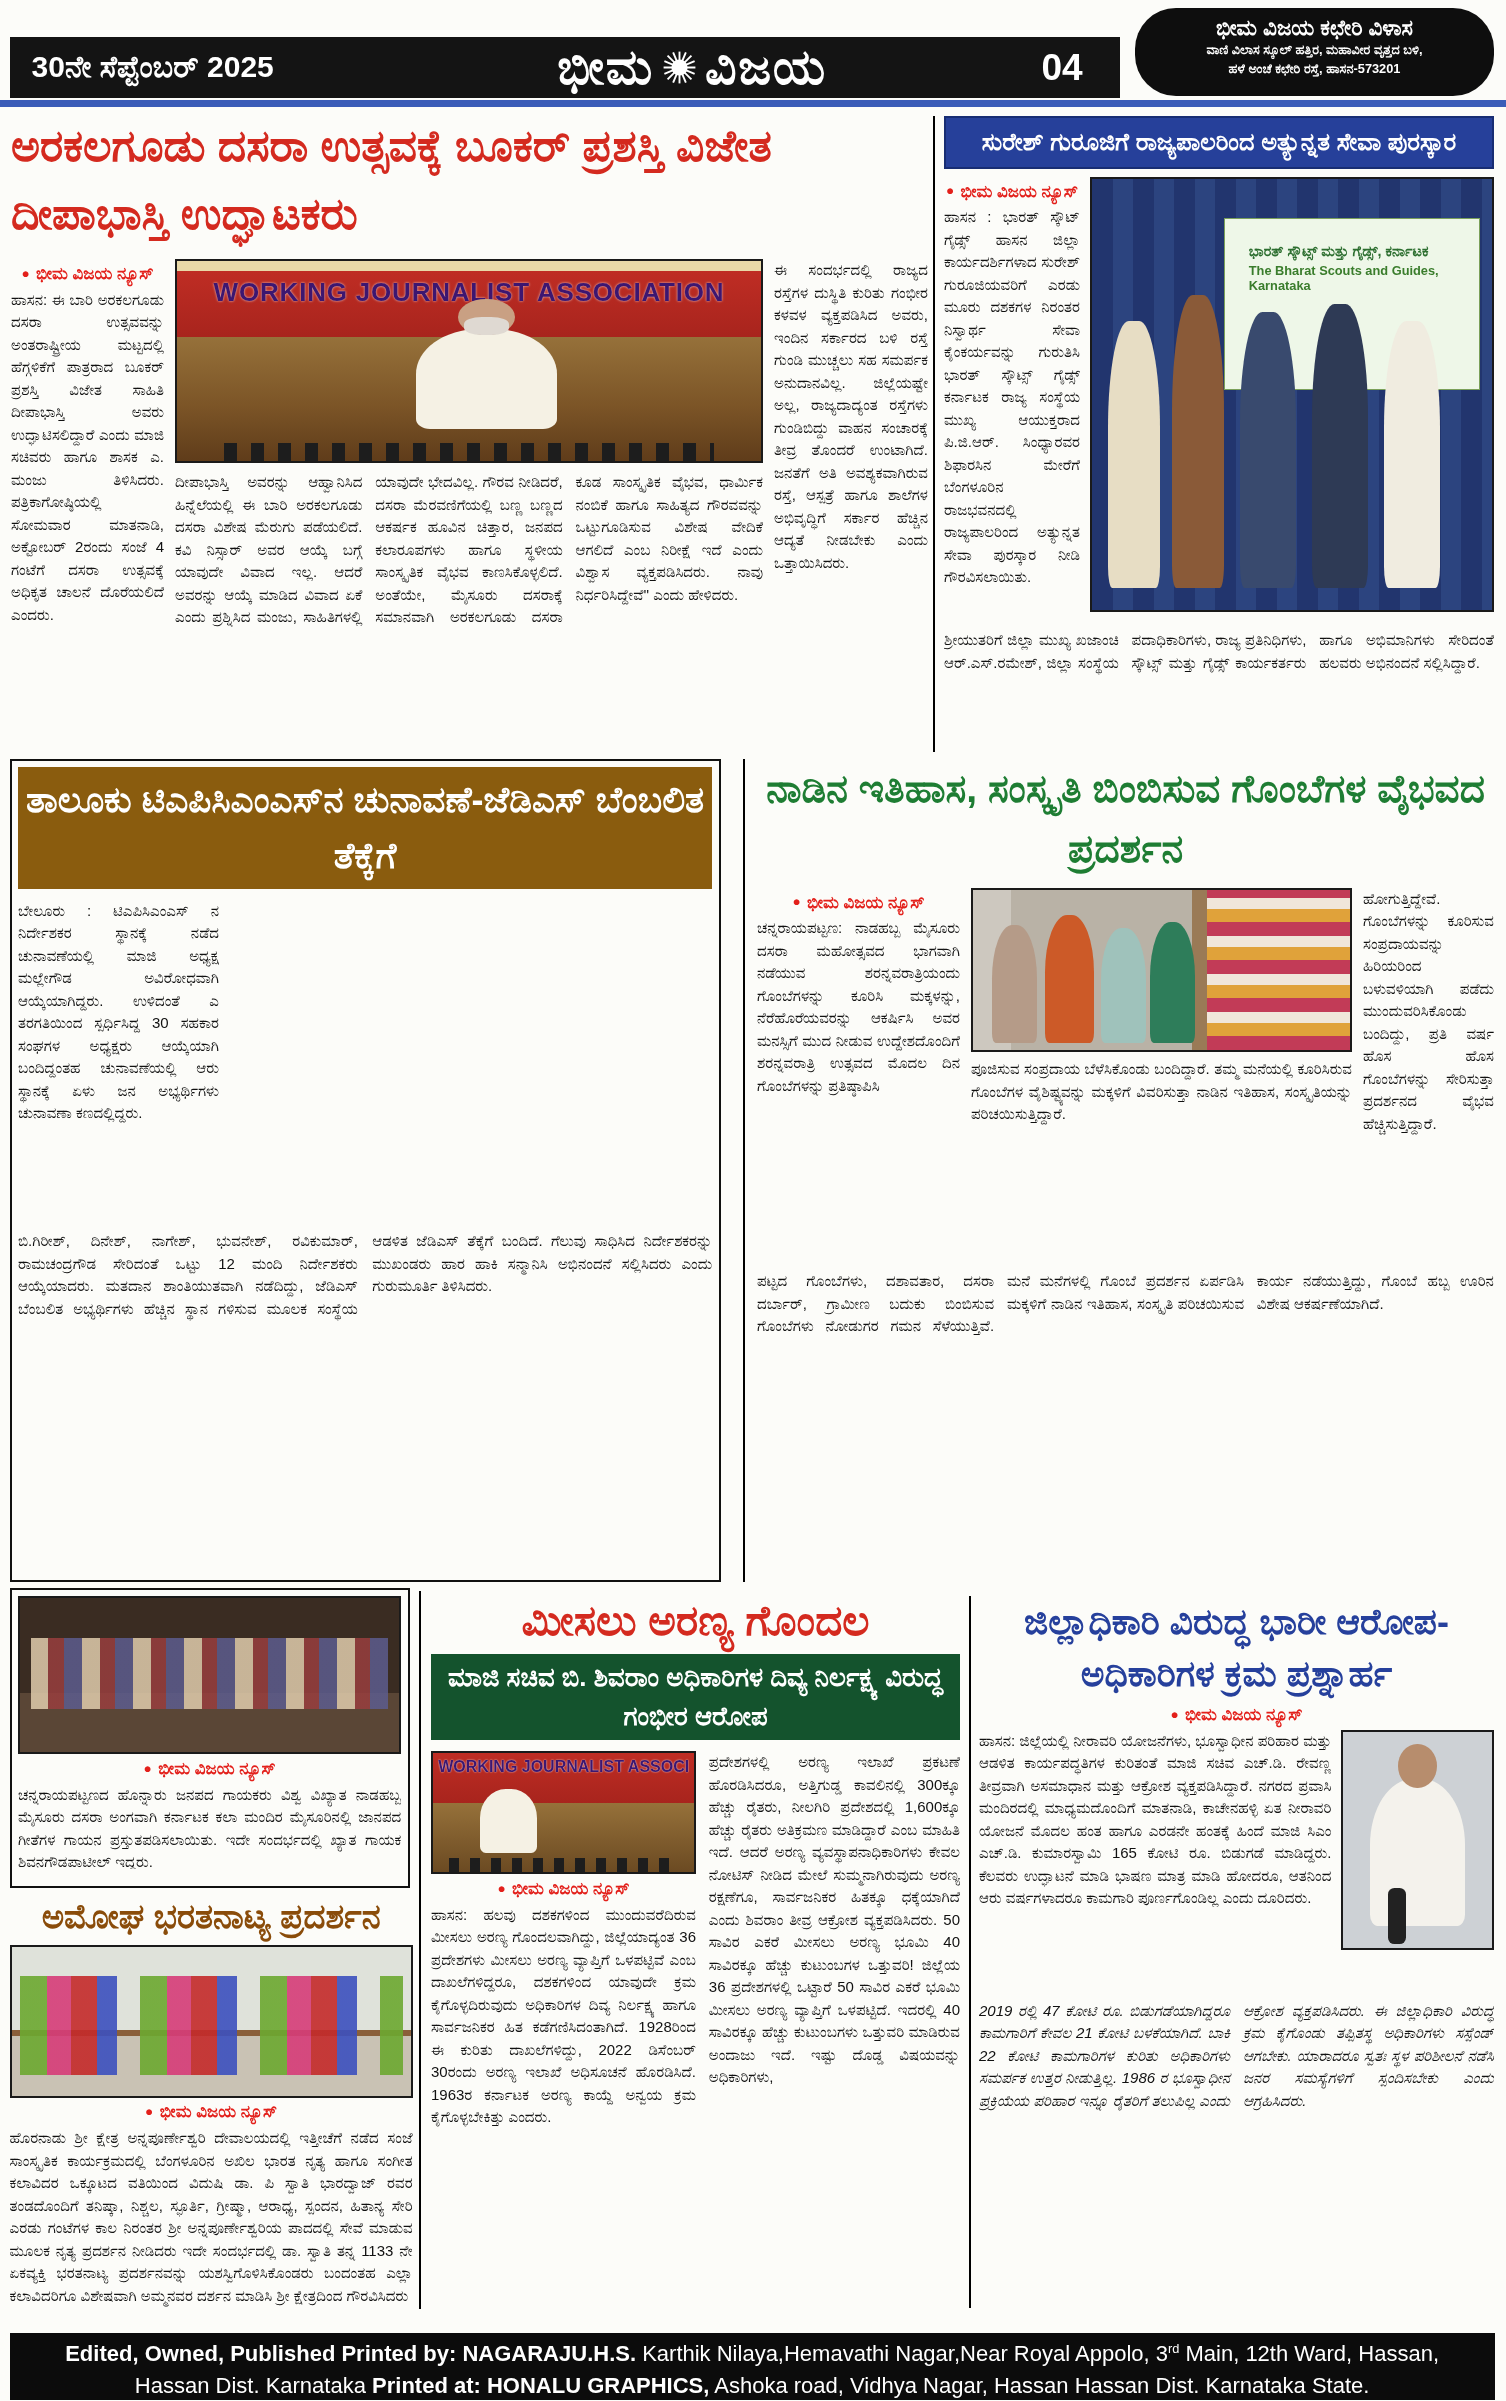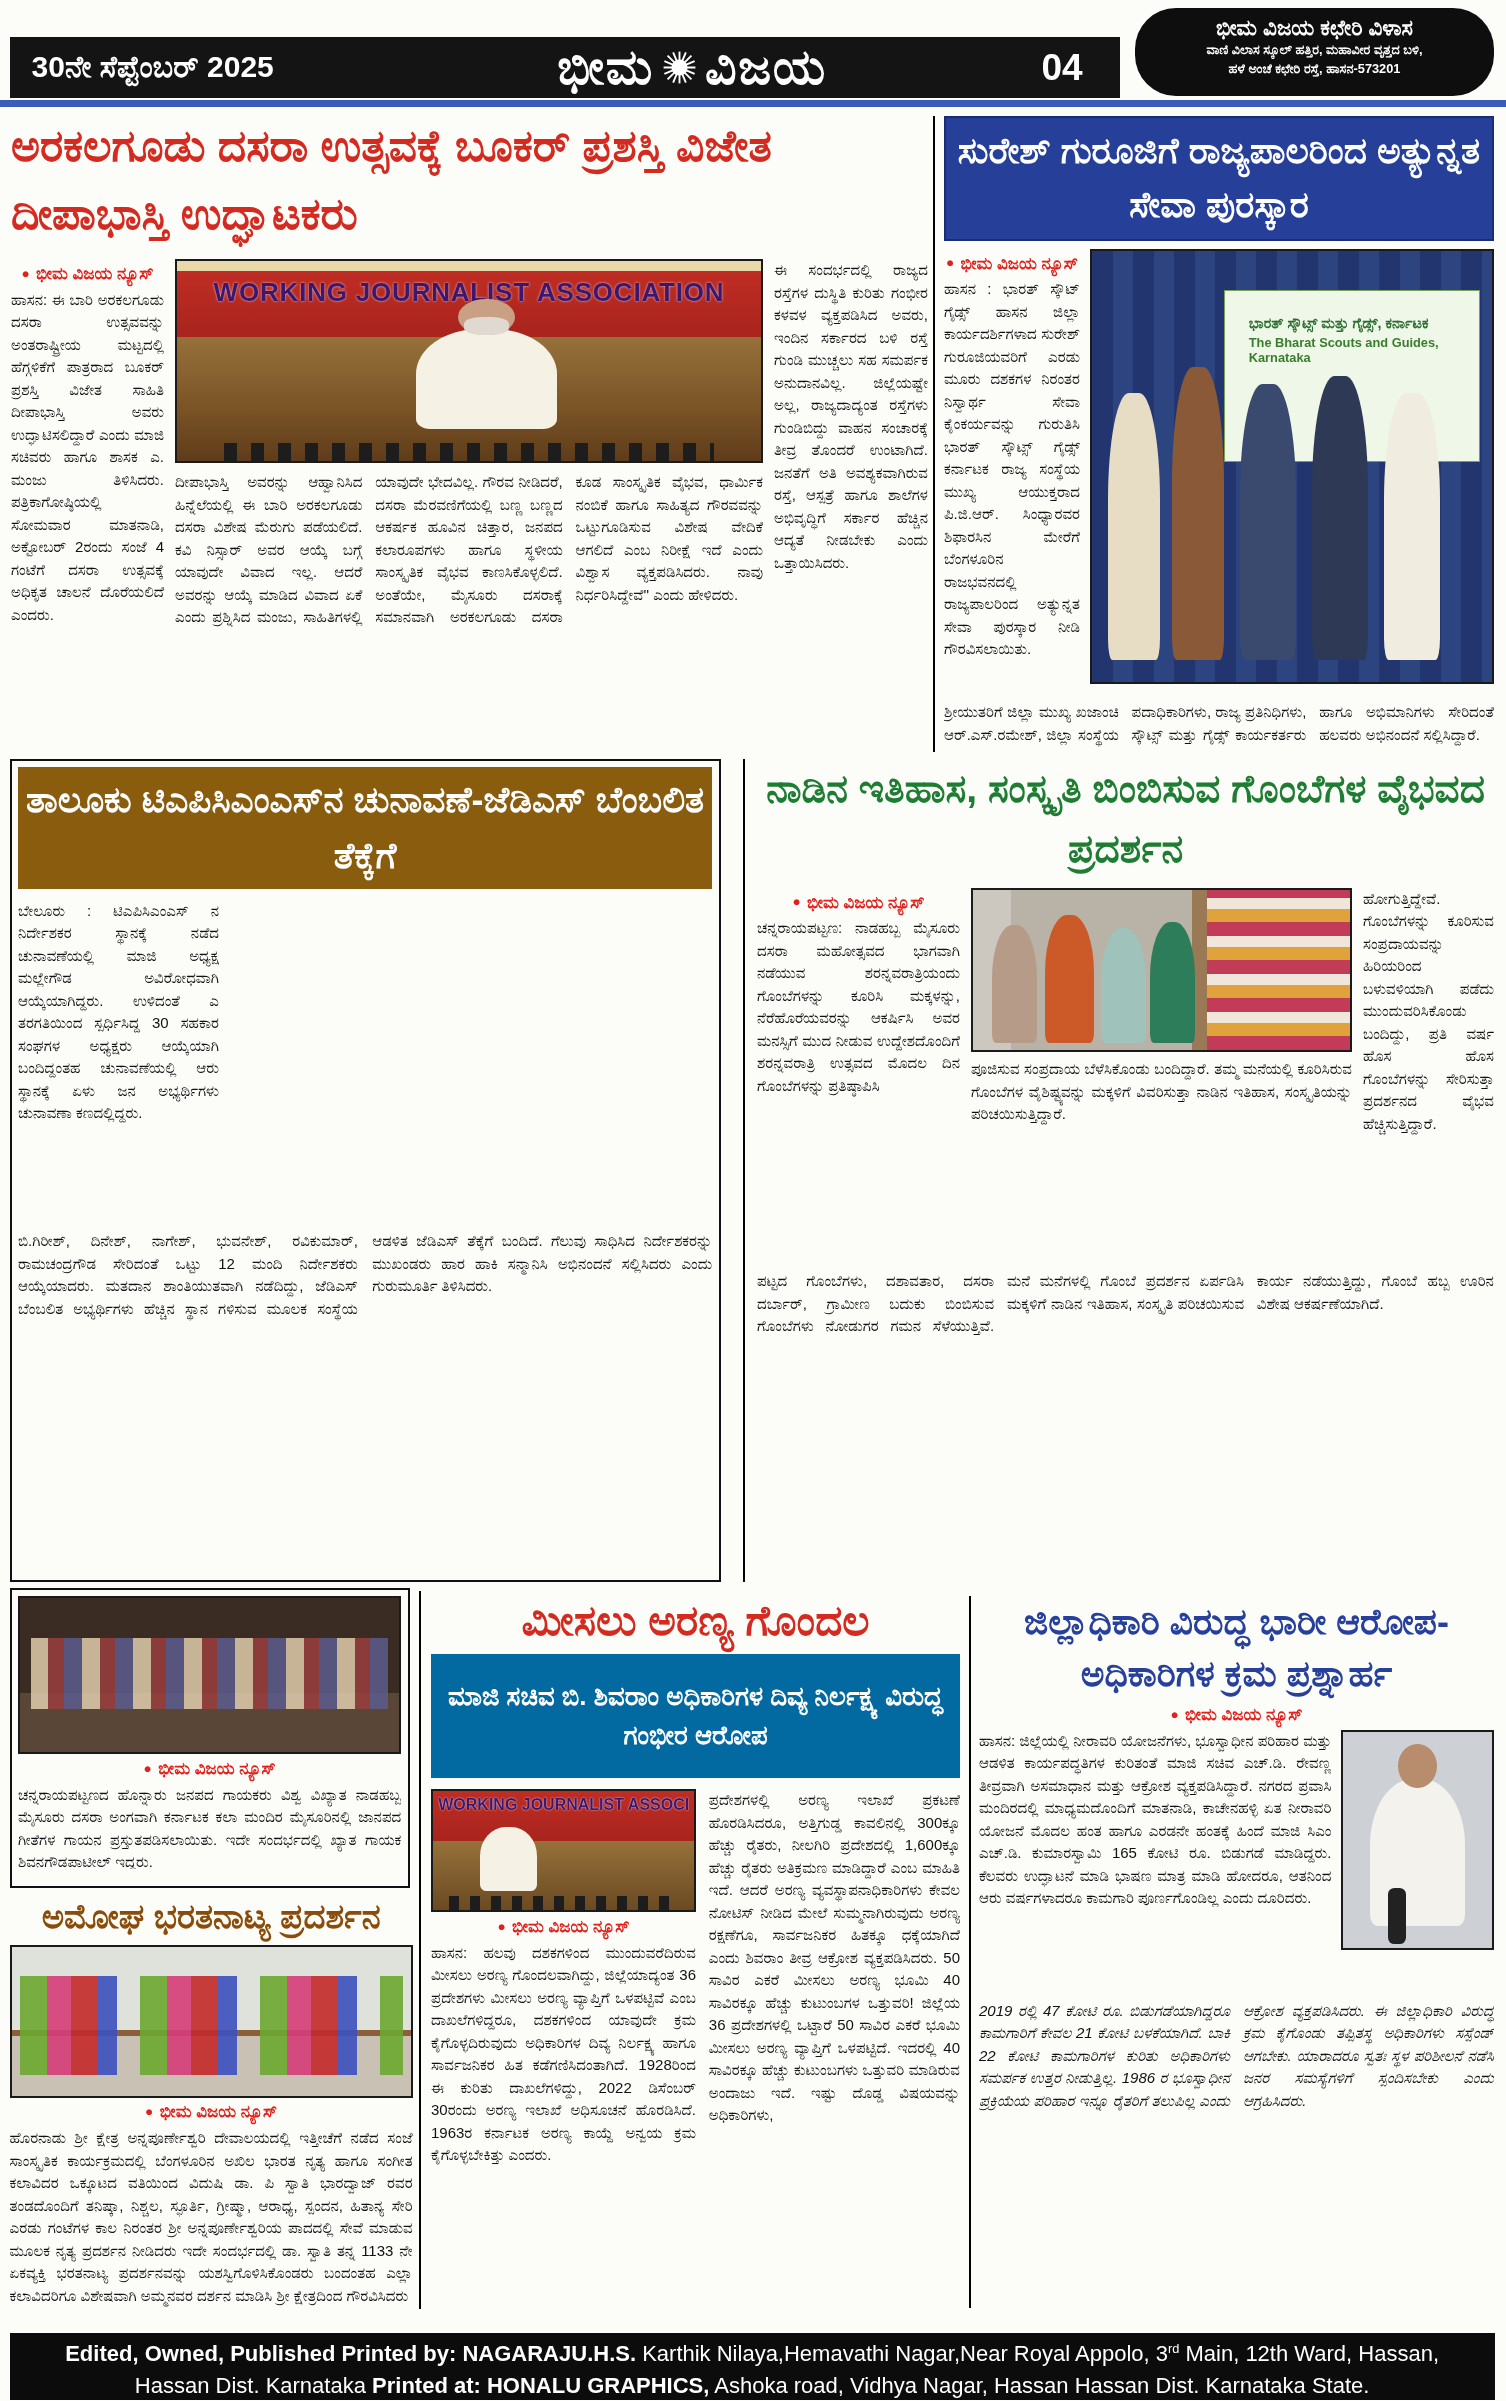--- a/index.html
+++ b/index.html
@@ -40,21 +40,21 @@
   .p1 .banner { position:absolute; top:8%; left:2%; right:2%; text-align:center; color:#3d1670; font-weight:bold;
                 font-size:26px; letter-spacing:0.8px; text-shadow:0 0 2.4px #ffffffcc; white-space:nowrap; overflow:hidden; }
   .p1 .fig { position:absolute; left:41%; top:34%; width:24%; height:50%; background:#f5f1e4; border-radius:45% 45% 10% 10%; }
   .p1 .fig::before { content:""; position:absolute; top:-30%; left:30%; width:40%; height:36%; background:#c9a083; border-radius:50%; }
   .p1 .fig::after { content:""; position:absolute; top:-12%; left:34%; width:32%; height:18%; background:#dfd9d2; border-radius:40%; }
   .p1 .mics { position:absolute; bottom:0; left:8%; right:8%; height:9%;
               background:repeating-linear-gradient(90deg,#1d1d1d 0 12.8px,transparent 12.8px 27px); }
 
   
   .art2 { position:absolute; left:944px; top:116px; width:550px; }
-  .blue-head { background:#26409a; border:2.4px solid #182d73; color:#fff; font-size:36px; font-weight:bold;
+  .blue-head { background:#26409a; border:2.4px solid #182d73; color:#fff; font-size:24px; font-weight:bold;
                text-align:center; line-height:1.5; padding:6.4px 4.8px; }
   .art2-row { display:flex; gap:9.6px; margin-top:8px; }
   .a2c1 { width:136px; }
   .a2c1 .body-text { height:415px; }
   .p2 { flex:1; height:435px; background:repeating-linear-gradient(90deg,#22356e 0 21px,#2c447f 21px 41px); }
   .p2 .scout-banner { position:absolute; top:9%; right:3%; width:64%; height:40%; background:#eef7e8;
                       border:1.6px solid #7aa05a; padding:24px; box-sizing:border-box; overflow:hidden; }
   .p2 .kn { color:#2c6e2f; font-weight:bold; font-size:14.4px; }
   .p2 .en { color:#3a7d2c; font-weight:bold; font-size:12.8px; margin-top:3.2px; }
   .p2 .fg { position:absolute; bottom:5%; border-radius:40% 40% 8% 8%; }
@@ -108,22 +108,22 @@
   .art6 { position:absolute; left:9.6px; top:1894px; width:403px; }
   .brown2-head { color:#8a4c0a; font-size:34px; font-weight:bold; text-align:center; line-height:1.3; }
   .p6 { height:153px; margin-top:6.4px; background:linear-gradient(180deg,#dfe2da 0 56%,#8a5f3a 56% 60%,#c9c2b4 60% 100%); }
   .p6 .dancers { position:absolute; top:20%; left:2%; right:2%; height:66%;
                  background:repeating-linear-gradient(90deg,rgba(108,168,48,.9) 0 27px,rgba(214,60,120,.9) 27px 51px,rgba(196,42,42,.9) 51px 77px,rgba(60,80,190,.9) 77px 97px,rgba(240,238,228,0) 97px 120px); }
   .art6 .body-text { height:188px; }
 
   
   .art7 { position:absolute; left:431px; top:1596px; width:529px; }
   .red-head2 { color:#d42a1f; font-size:42px; font-weight:bold; text-align:center; line-height:1.2; }
-  .green-box { background:#0369a1; color:#fff; font-size:26px; font-weight:bold; text-align:center;
-               line-height:1.5; padding:23px 8px; margin-top:8px; }
+  .green-box { background:#14532d; color:#fff; font-size:26px; font-weight:bold; text-align:center;
+               line-height:1.5; padding:4px 8px; margin-top:8px; }
   .art7-body { display:flex; gap:12.8px; margin-top:11px; height:536px; overflow:hidden; }
   .a7c1 { width:265px; }
   .p7 { height:123px; background:linear-gradient(180deg,#bf2d24 0%,#a8241d 42%,#96713a 42%,#6b4a22 100%); }
   .p7 .banner { position:absolute; top:4%; left:2%; right:2%; text-align:center; color:#3d1670; font-weight:bold;
                 font-size:16px; text-shadow:0 0 1.6px #fff; white-space:nowrap; overflow:hidden; }
   .p7 .fig { position:absolute; left:18%; top:30%; width:22%; height:54%; background:#f5f1e4; border-radius:45% 45% 10% 10%; }
   .p7 .mics { position:absolute; bottom:0; left:6%; right:6%; height:12%;
               background:repeating-linear-gradient(90deg,#1d1d1d 0 9.6px,transparent 9.6px 21px); }
   .a7c2 { flex:1; }
 

